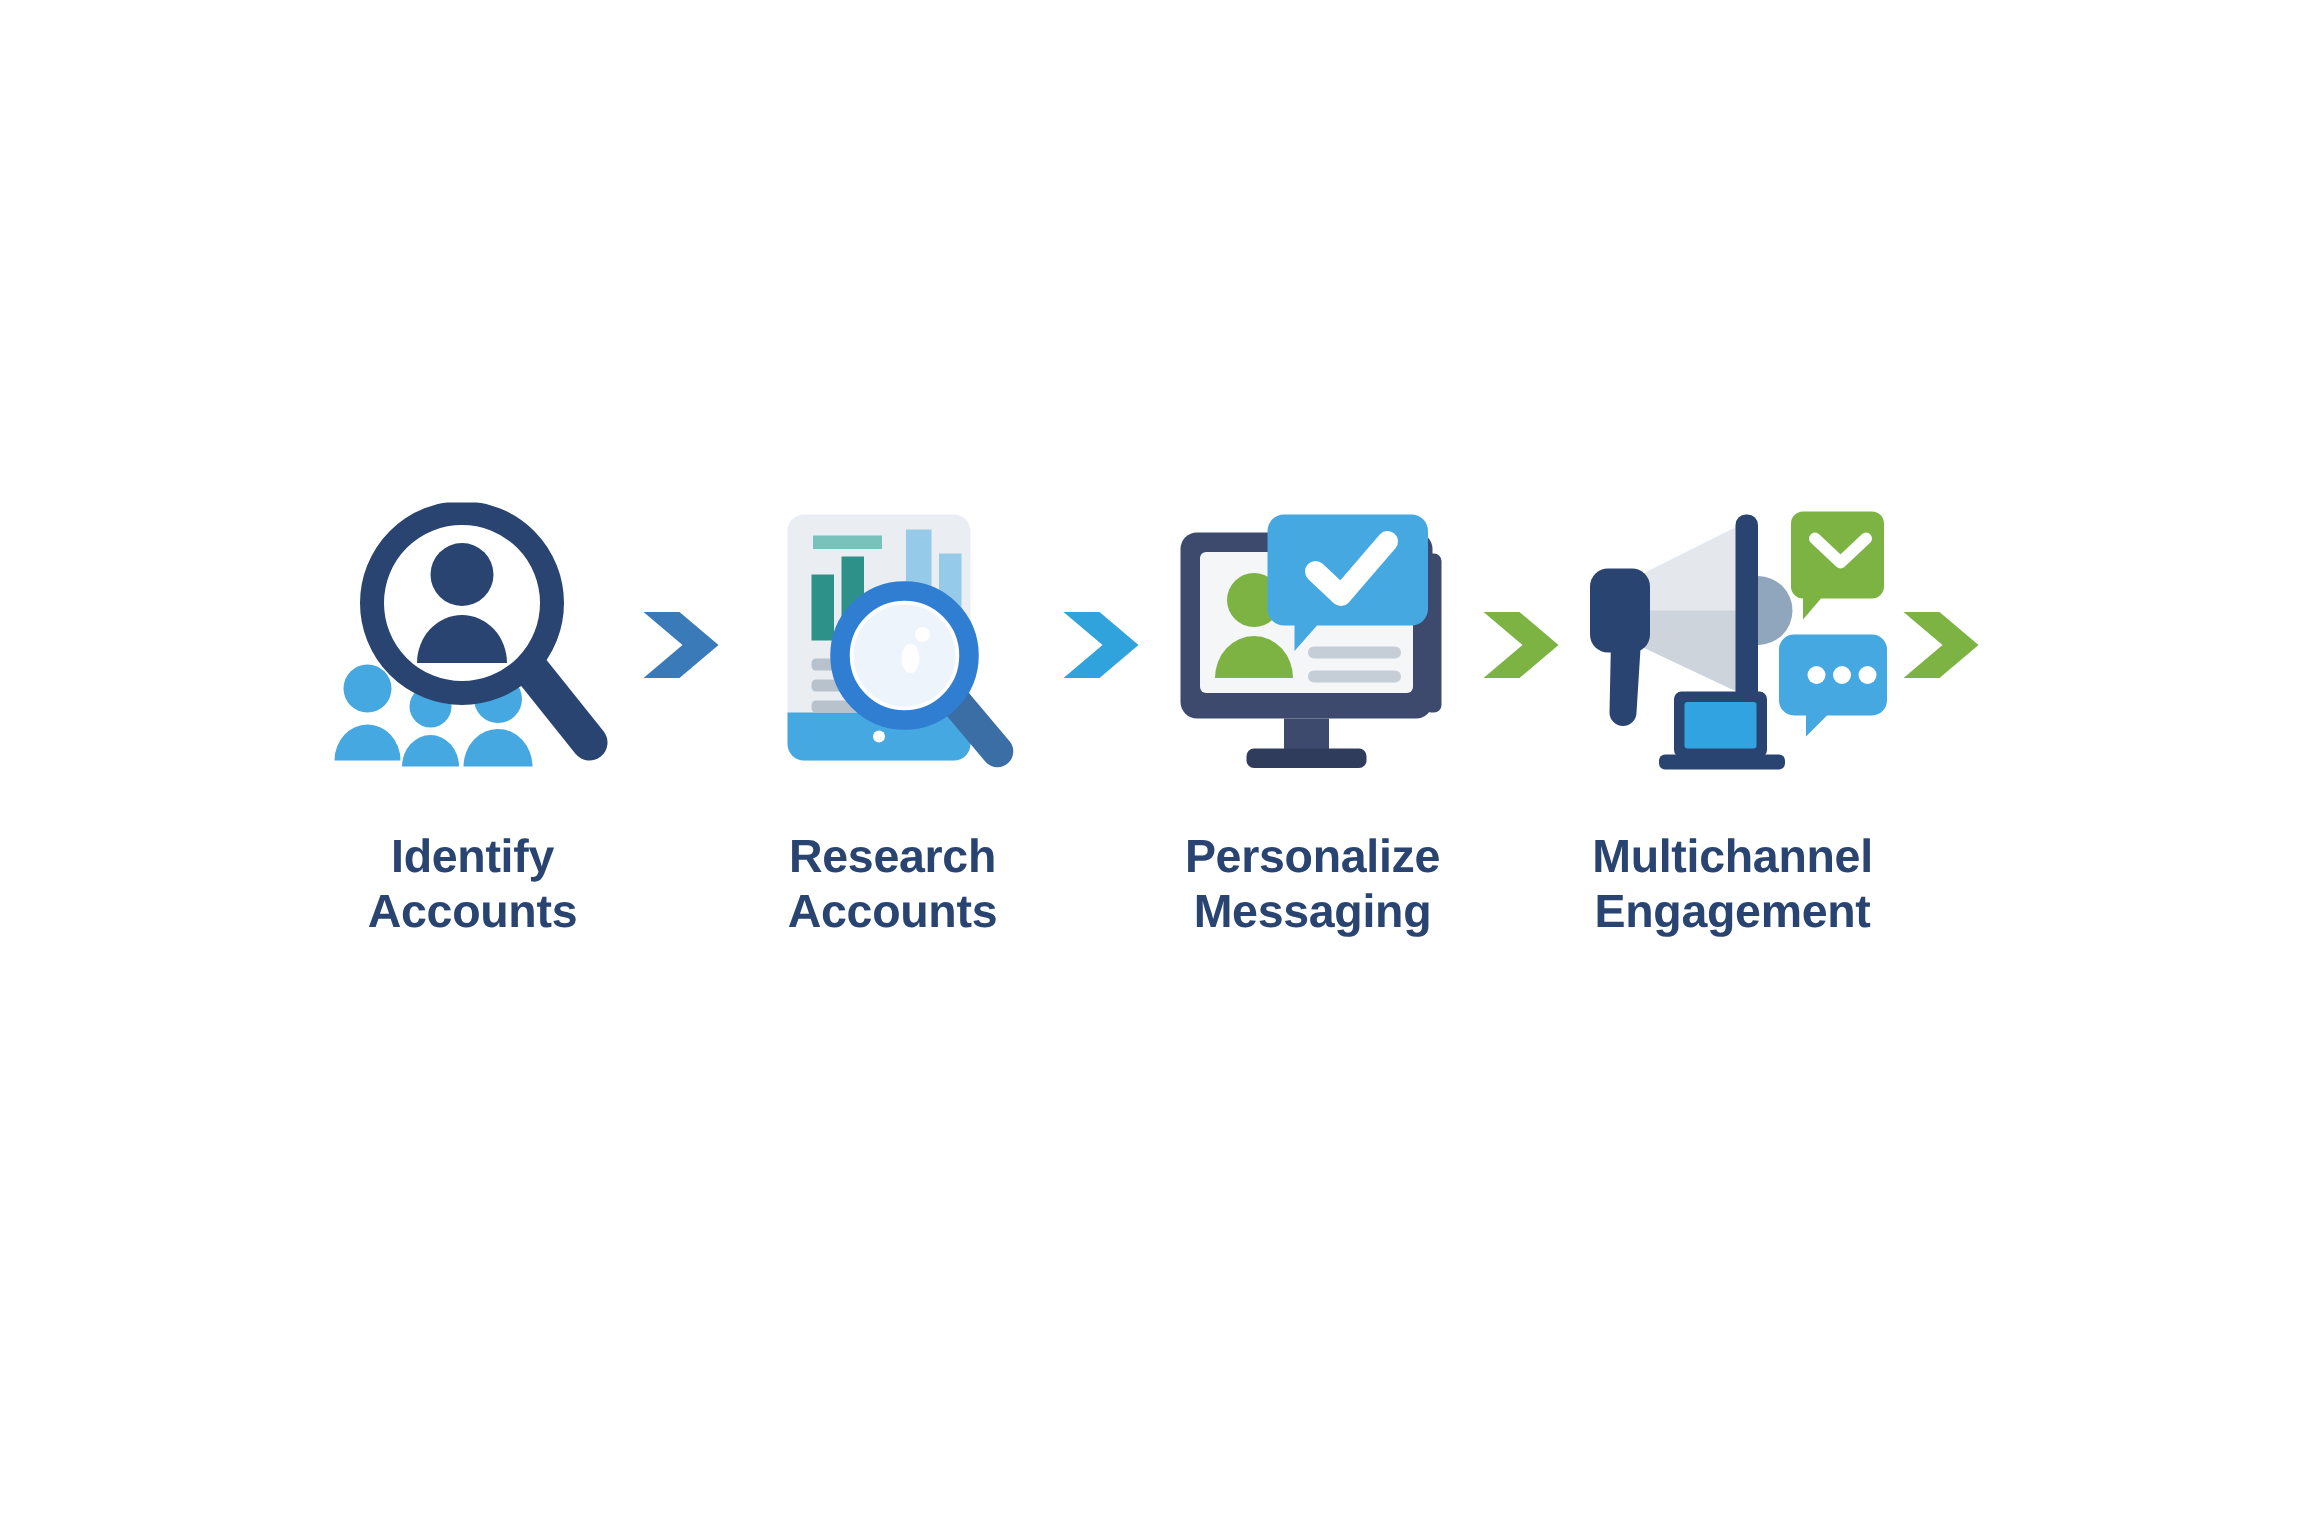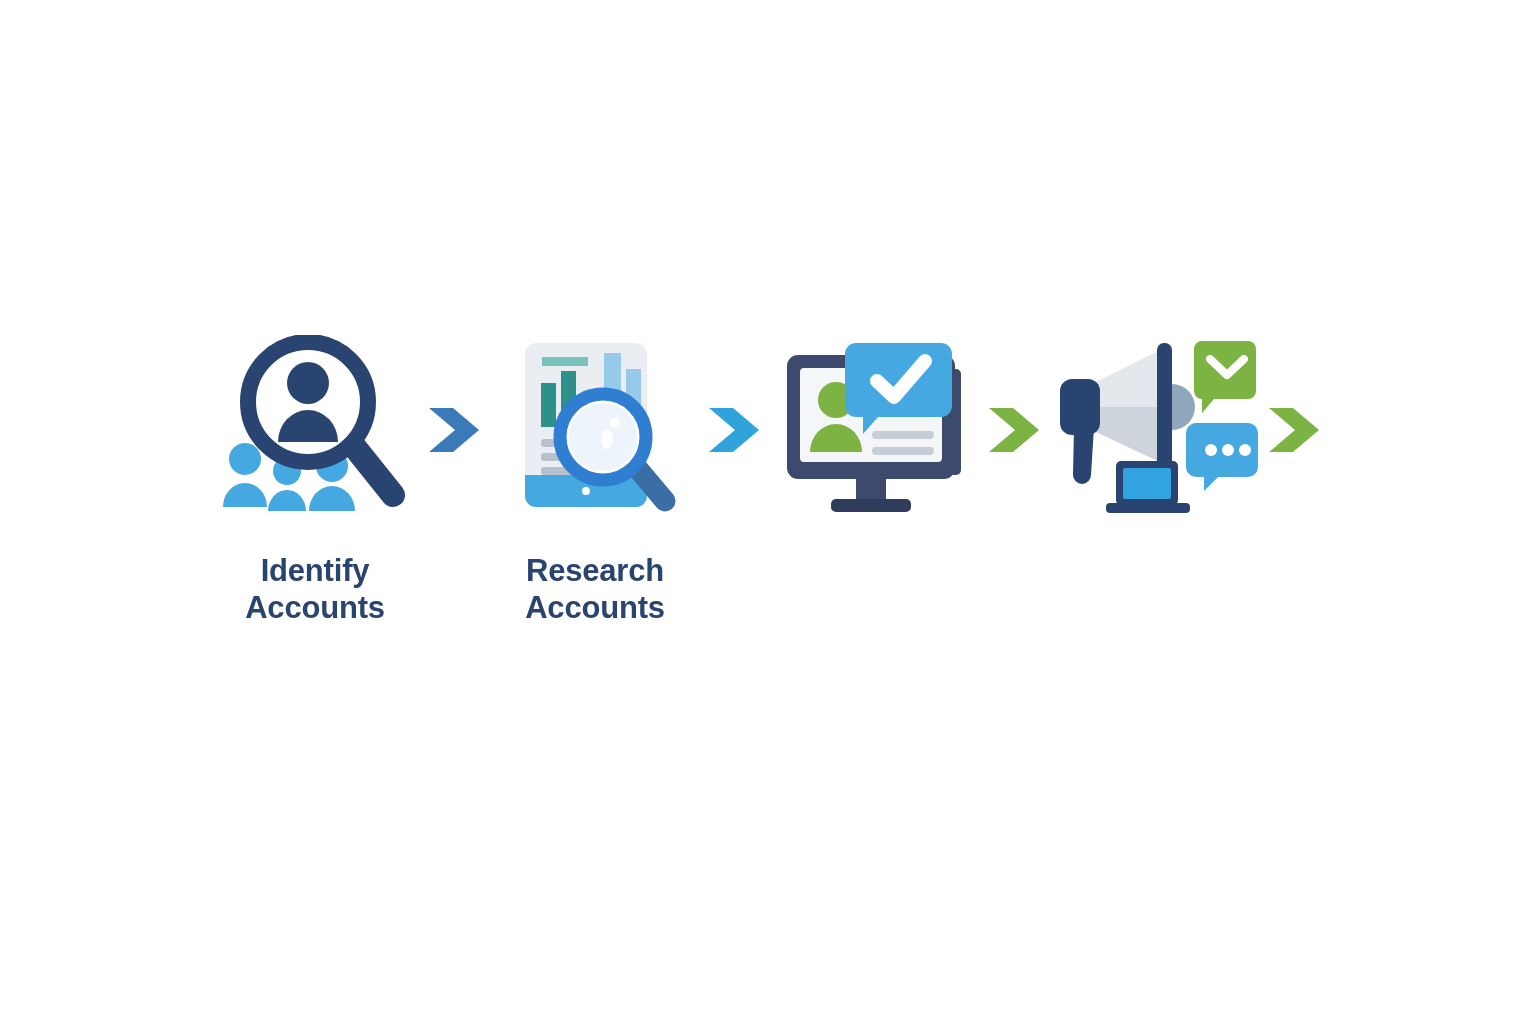--- a/index.html
+++ b/index.html
@@ -159,20 +159,22 @@
           </g>
 
           <rect x="99" y="96" width="62" height="8" rx="4" fill="#c5cdd6"></rect>
           <rect x="99" y="112" width="62" height="8" rx="4" fill="#c5cdd6"></rect>
 
           <path d="M83 8 h85 a11 11 0 0 1 11 11 v52 a11 11 0 0 1 -11 11 h-63 l-15 17 v-17 h-7 a11 11 0 0 1 -11 -11 v-52 a11 11 0 0 1 11 -11 z" fill="#45a8e0"></path>
 
           <path d="M104 46 L121 62 L152 26" stroke="#ffffff" stroke-width="14" fill="none" stroke-linecap="round" stroke-linejoin="round"></path>
         </svg>
       </div>
+      <div class="step-label">Personalize
+Messaging</div>
     </div>
 
     <div class="arrow-box">
       <svg width="56" height="56" viewBox="0 0 56 56">
         <path d="M2 6 L26 6 L52 28 L26 50 L2 50 L28 28 Z" fill="#7cb342"></path>
       </svg>
     </div>
 
     <div class="step">
       <div class="icon-box">
@@ -195,20 +197,22 @@
           <path d="M146 88 h52 a10 10 0 0 1 10 10 v34 a10 10 0 0 1 -10 10 h-30 l-14 14 v-14 h-8 a10 10 0 0 1 -10 -10 v-34 a10 10 0 0 1 10 -10 z" fill="#45a8e0"></path>
           <circle cx="161" cy="115" r="6" fill="#ffffff"></circle>
           <circle cx="178" cy="115" r="6" fill="#ffffff"></circle>
           <circle cx="195" cy="115" r="6" fill="#ffffff"></circle>
 
           <rect x="66" y="126" width="62" height="44" rx="5" fill="#2a4471"></rect>
           <rect x="73" y="133" width="48" height="31" rx="2" fill="#30a3e0"></rect>
           <rect x="56" y="168" width="84" height="10" rx="4" fill="#2a4471"></rect>
         </svg>
       </div>
+      <div class="step-label">Multichannel
+Engagement</div>
     </div>
 
     <div class="arrow-box">
       <svg width="56" height="56" viewBox="0 0 56 56">
         <path d="M2 6 L26 6 L52 28 L26 50 L2 50 L28 28 Z" fill="#7cb342"></path>
       </svg>
     </div>
 
 
   </div>

